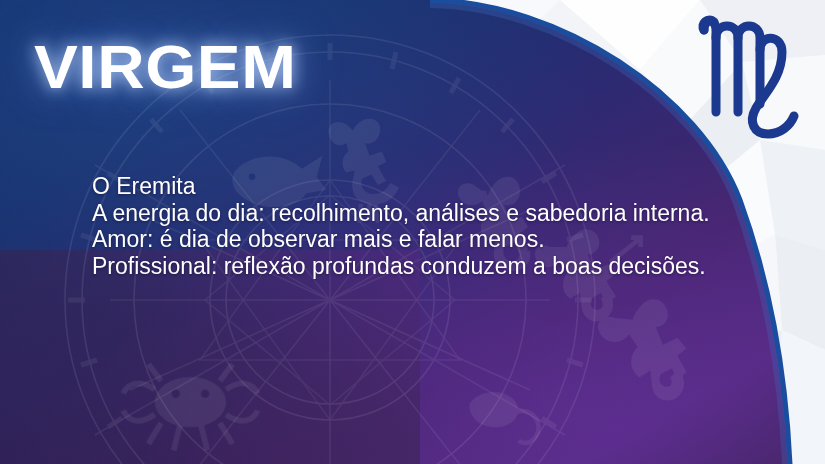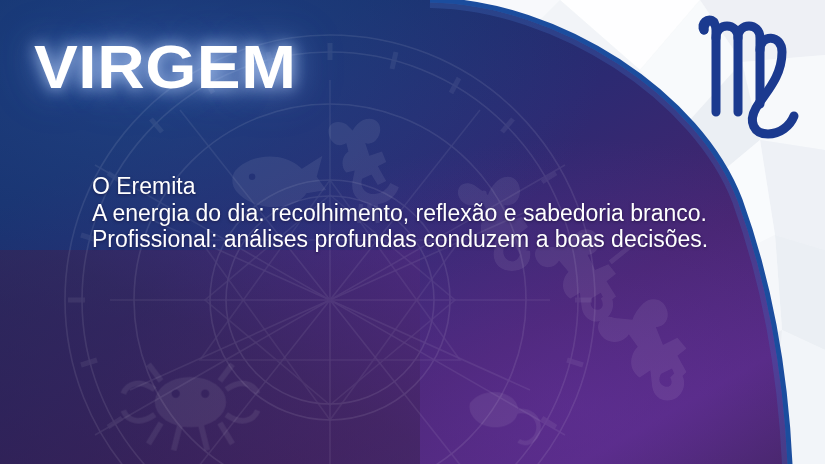--- a/index.html
+++ b/index.html
@@ -265,17 +265,18 @@
         <path d="M66,42 C66,26 88,26 88,44 C88,70 70,86 62,100
                  C54,114 60,126 74,126 C86,126 96,118 100,108"></path>
       </g>
     </svg>
   </div>
 
   <div id="title">VIRGEM</div>
 
   <div id="body-text">
     <div class="line">O Eremita</div>
-    <div class="line">A energia do dia: recolhimento, reflexão e sabedoria branco.</div>
-    <div class="line">Profissional: análises profundas conduzem a boas decisões.</div>
+    <div class="line">A energia do dia: recolhimento, análises e sabedoria interna.</div>
+    <div class="line">Amor: é dia de observar mais e falar menos.</div>
+    <div class="line">Profissional: reflexão profundas conduzem a boas decisões.</div>
   </div>
 
 </div>
 
 </body></html>

